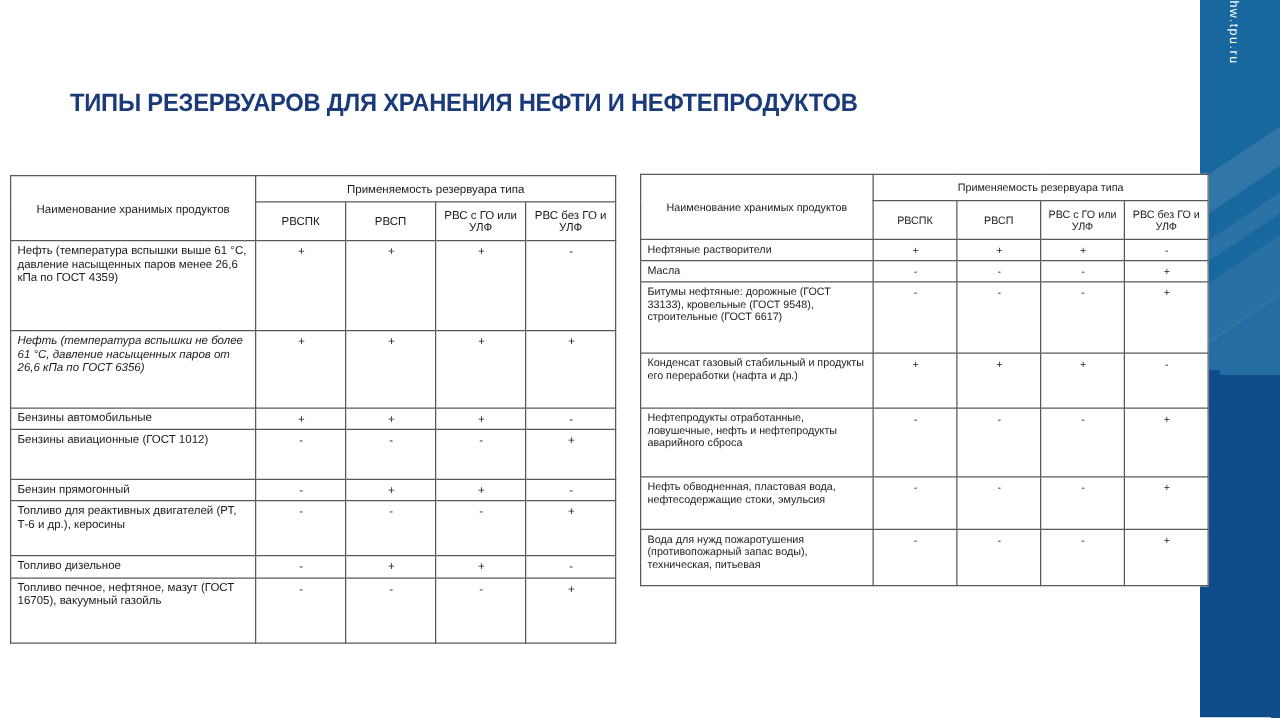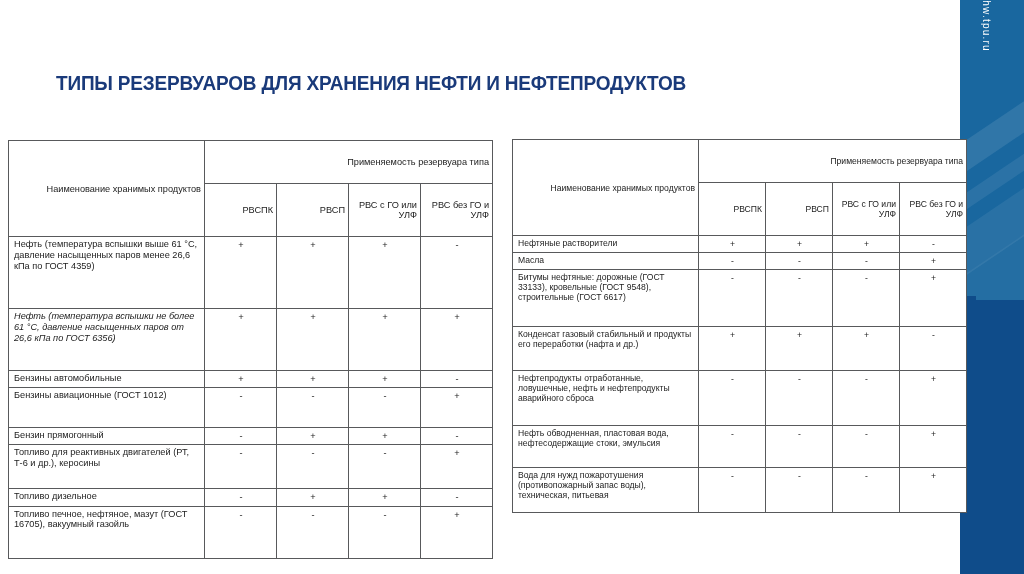--- a/index.html
+++ b/index.html
@@ -133,23 +133,23 @@
     background: #ffffff;
   }
   .tbl td, .tbl th {
     border: 1px solid #58595b;
     padding: 2px 4px 3px 5px;
     font-weight: normal;
     vertical-align: top;
     background: #ffffff;
   }
   .tbl .hcell {
-    text-align: right;
+    text-align: center;
     vertical-align: middle;
-    padding: 16px 3px;
+    padding: 5px 3px;
   }
   .tbl .name {
     text-align: left;
     line-height: 1.18;
   }
   .tbl .mark {
     text-align: center;
     vertical-align: top;
     padding-top: 3px;
   }

